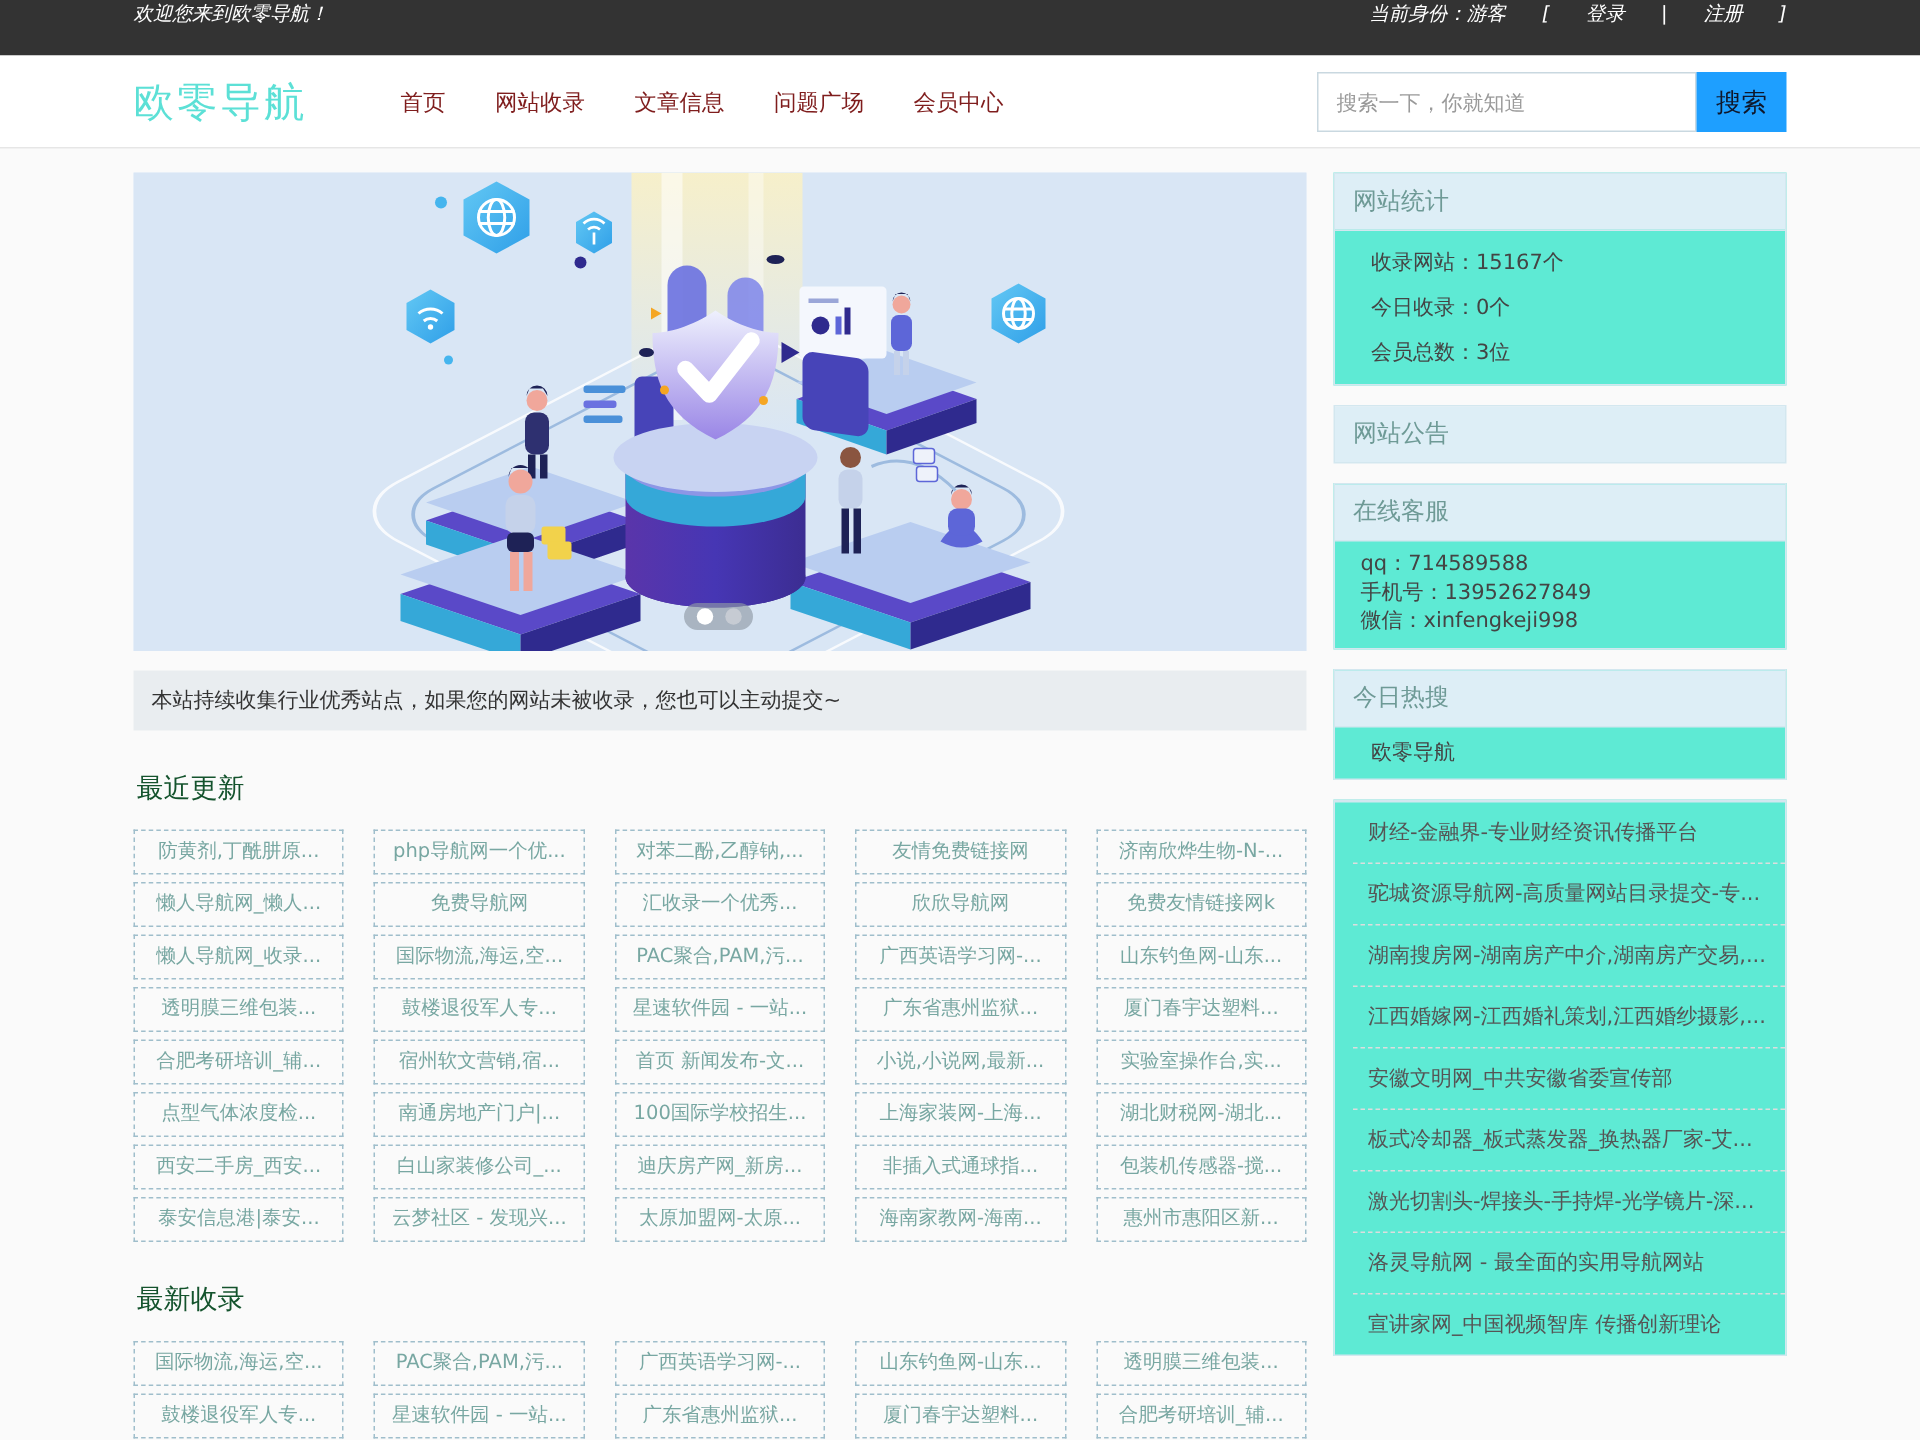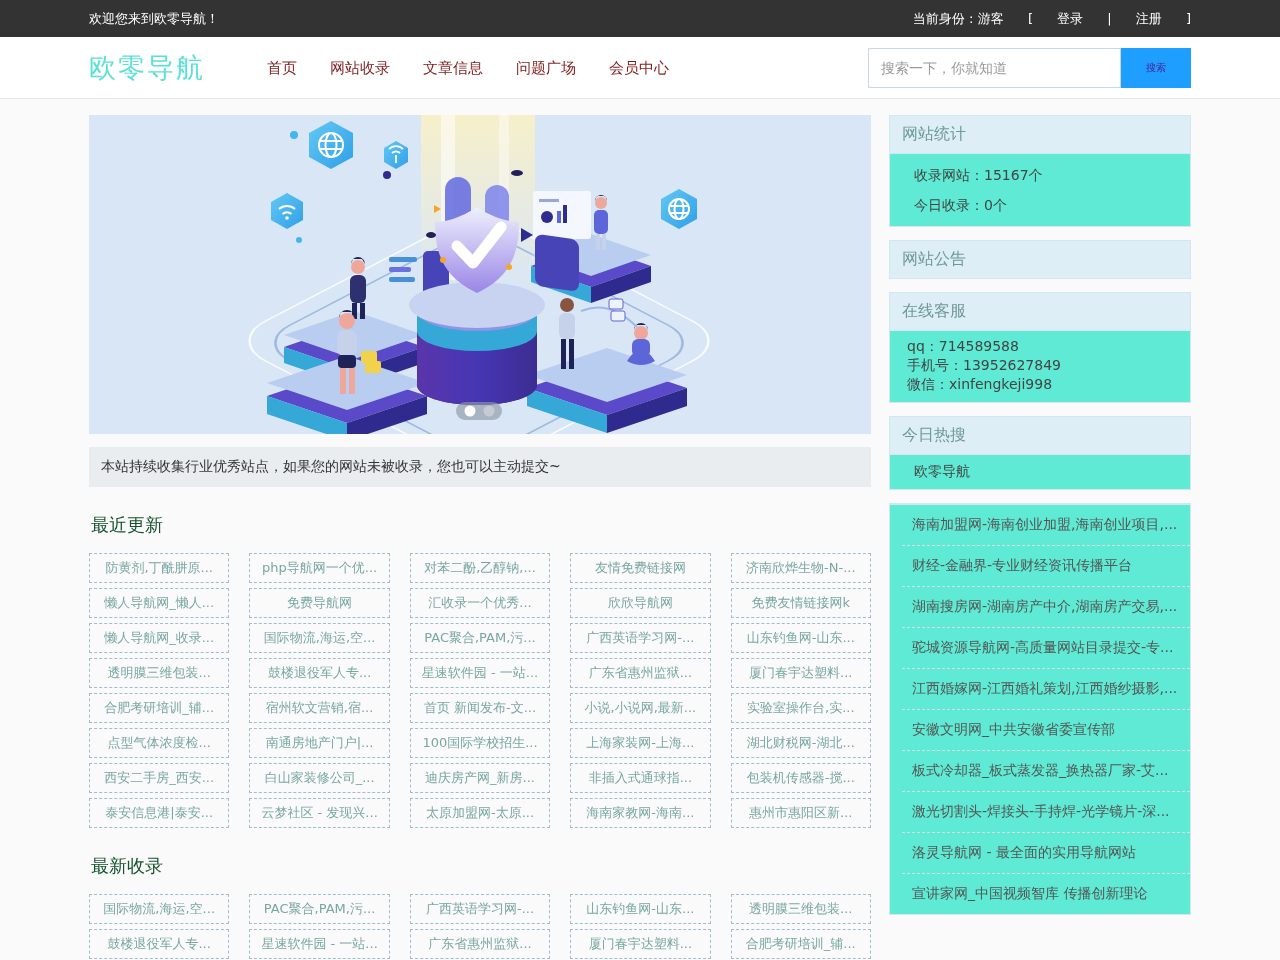--- a/index.html
+++ b/index.html
@@ -2,34 +2,34 @@
 <html><head>
 <meta charset="utf-8">
 <style>
   * { margin:0; padding:0; box-sizing:border-box; }
   html,body { width:1280px; height:960px; overflow:hidden; background:#fafafa;
     font-family:"DejaVu Sans","Liberation Sans",sans-serif; }
   .container { width:1102px; margin:0 auto; }
 
   
   .topbar { background:#333333; height:37px; color:#fff; font-size:13px; }
-  .topbar .container { display:flex; justify-content:space-between; align-items:center; height:37px; }
+  .topbar .container { display:flex; justify-content:space-between; height:37px;font-style:italic; }
   .topbar a { color:#fff; text-decoration:none; cursor:pointer; }
   .topbar .idgroup span, .topbar .idgroup a { margin-left:20px; }
 
   
   .site-header { background:#fff; border-bottom:1px solid #e6e6e6; height:62px; }
   .site-header .container { display:flex; align-items:center; height:62px; }
   .logo { color:#5ce0d6; font-size:27px; letter-spacing:2px; cursor:pointer; white-space:nowrap; }
   .mainnav { display:flex; margin-left:62px; }
   .mainnav a { color:#7f1d1d; font-size:15px; text-decoration:none; margin-right:33px; cursor:pointer; white-space:nowrap; }
   .search { margin-left:auto; display:flex; }
   .search input { width:253px; height:40px; border:1px solid #c9d8e0; padding:0 12px; font-size:14px; color:#333; outline:none; background:#fff; }
   .search input::placeholder { color:#9a9a9a; }
-  .search button { width:70px; height:40px; border:none; background:#1e9fff; color:#4c1d95; font-size:10px; cursor:pointer; }
+  .search button { width:60px; height:40px; border:none; background:#1e9fff; color:#0f172a; font-size:17px; cursor:pointer; }
 
   
   .main { display:flex; align-items:flex-start; padding-top:16px; }
   .content { width:782px; }
   .sidebar { width:302px; margin-left:18px; }
 
   
   .hero { width:782px; height:319px; background:#d9e6f5; position:relative; overflow:hidden; }
   .hero svg { display:block; }
 
@@ -339,20 +339,21 @@
   </div>
 
   <div class="sidebar">
 
     <div class="panel">
       <div class="panel-header">网站统计</div>
       <div class="panel-body">
         <ul class="stats-list">
             <li>收录网站：15167个</li>
             <li>今日收录：0个</li>
+            <li>会员总数：3位</li>
           </ul>
       </div>
     </div>
 
     <div class="panel">
       <div class="panel-header">网站公告</div>
     </div>
 
     <div class="panel">
       <div class="panel-header">在线客服</div>
@@ -370,24 +371,23 @@
       <div class="panel-body">
         <ul class="hot-list">
             <li>欧零导航</li>
           </ul>
       </div>
     </div>
 
     <div class="panel">
       <div class="panel-body">
         <ul class="rec-list">
-            <li>海南加盟网-海南创业加盟,海南创业项目,...</li>
             <li>财经-金融界-专业财经资讯传播平台</li>
+            <li>驼城资源导航网-高质量网站目录提交-专...</li>
             <li>湖南搜房网-湖南房产中介,湖南房产交易,...</li>
-            <li>驼城资源导航网-高质量网站目录提交-专...</li>
             <li>江西婚嫁网-江西婚礼策划,江西婚纱摄影,...</li>
             <li>安徽文明网_中共安徽省委宣传部</li>
             <li>板式冷却器_板式蒸发器_换热器厂家-艾...</li>
             <li>激光切割头-焊接头-手持焊-光学镜片-深...</li>
             <li>洛灵导航网 - 最全面的实用导航网站</li>
             <li>宣讲家网_中国视频智库 传播创新理论</li>
           </ul>
       </div>
     </div>
 

